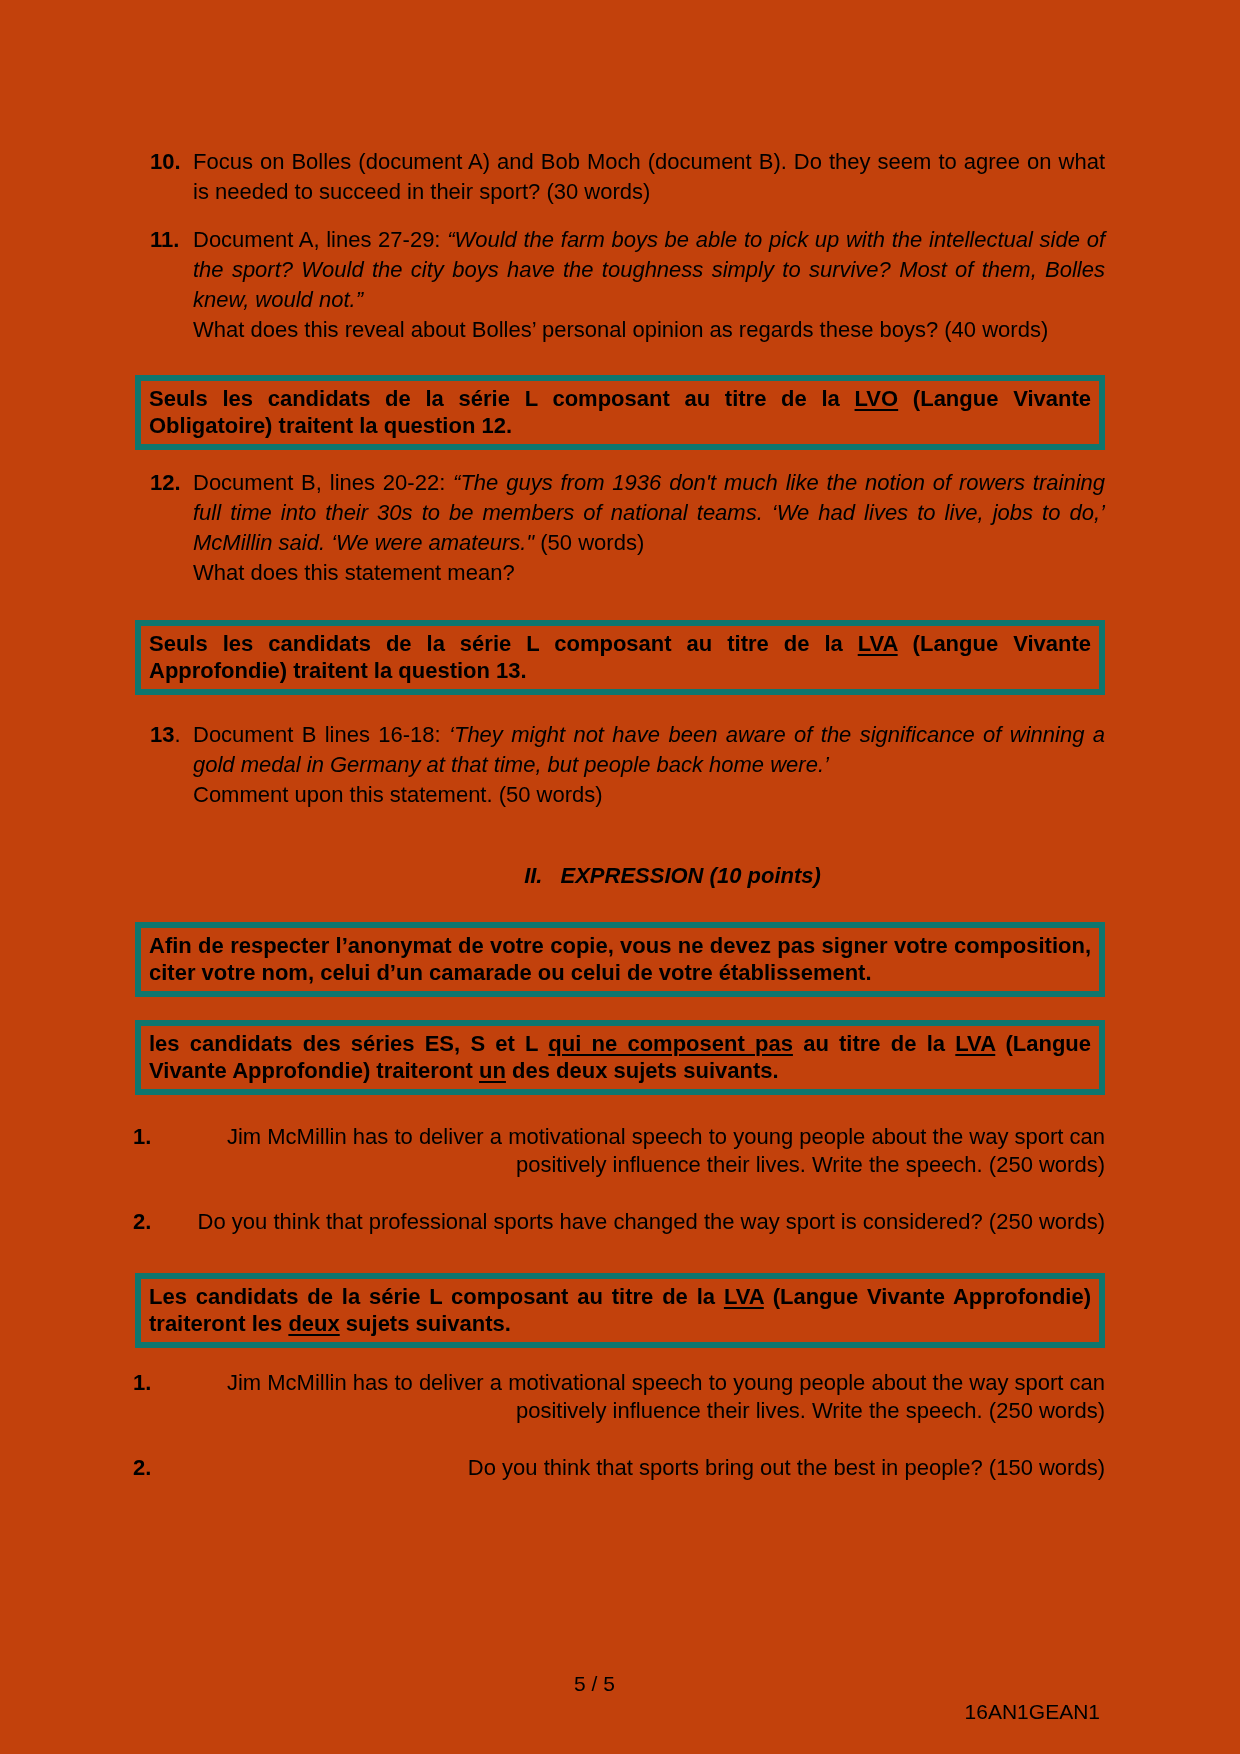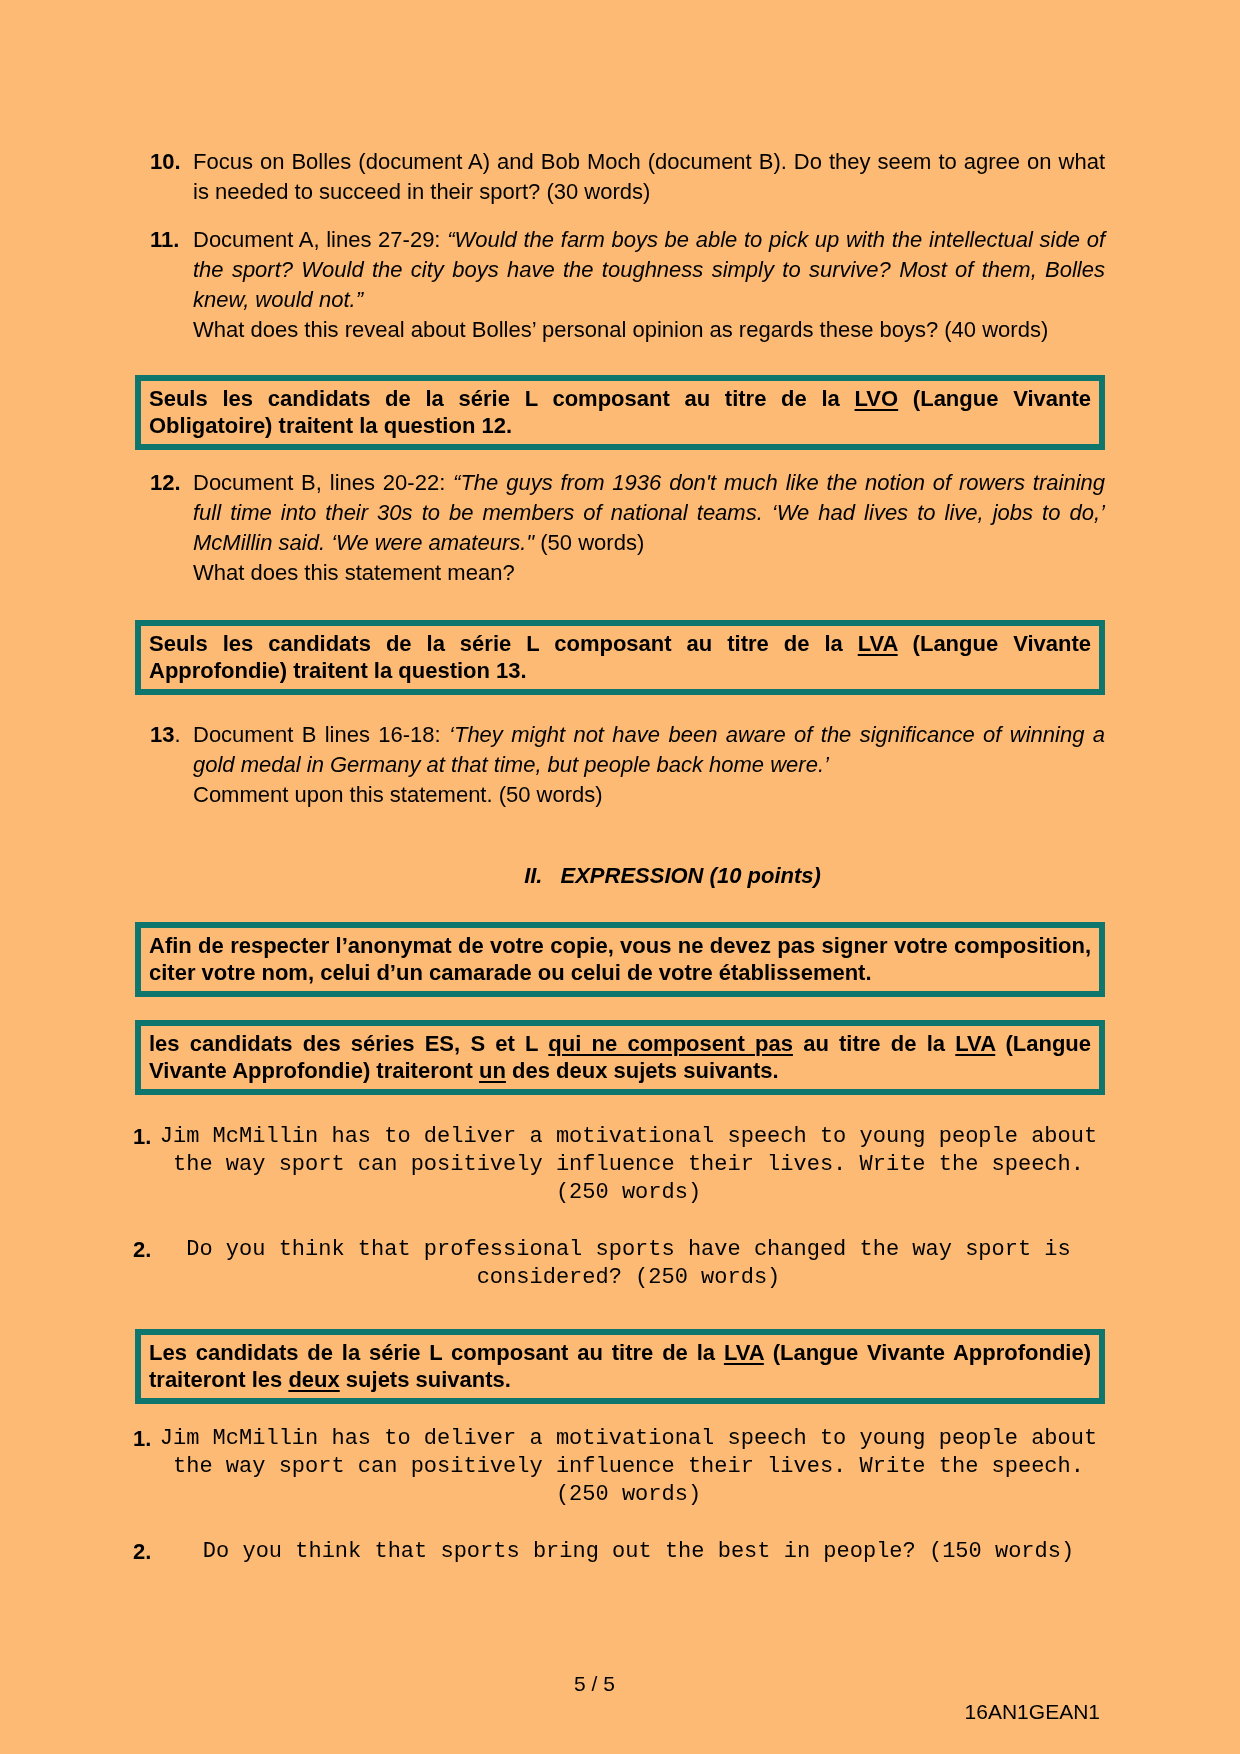--- a/index.html
+++ b/index.html
@@ -1,21 +1,21 @@
 <!DOCTYPE html>
 <html><head>
 <meta charset="utf-8">
 <style>
   html,body{margin:0;padding:0;}
   body{
     width:1240px;height:1754px;position:relative;background:#ffffff;
     font-family:"Liberation Sans","DejaVu Sans",sans-serif;
     font-size:22px;color:#000;-webkit-font-smoothing:antialiased;
   }
-  .page{position:absolute;inset:0;background:#fdba74;}
+  .page{position:absolute;inset:0;background:#c2410c;}
   .content{position:absolute;left:150px;top:0;width:955px;}
 
   
   .q{display:flex;line-height:30px;}
   .q-num{flex:none;width:43px;font-weight:bold;}
   .q-num .plain{font-weight:normal;}
   .q-body{flex:1 1 auto;text-align:justify;}
   .it{font-style:italic;}
 
   
@@ -26,21 +26,21 @@
   .u{text-decoration:underline;text-decoration-thickness:2px;text-underline-offset:3px;}
 
   
   .heading{line-height:30px;font-weight:bold;text-align:center;padding-left:90px;}
   .heading-label{margin-left:18px;}
 
   
   .item{display:flex;line-height:28px;margin-left:-17px;}
   .item-num{flex:none;width:19px;font-weight:bold;}
   .item-num.wide{width:39px;}
-  .item-body{flex:1 1 auto;text-align:center;font-family:Liberation Mono, monospace;}
+  .item-body{flex:1 1 auto;text-align:right;}
 
   
   #q10{margin-top:147px;}
   #q11{margin-top:18px;}
   #box-lvo{margin-top:30px;}
   #q12{margin-top:18px;}
   #box-lva{margin-top:32px;}
   #q13{margin-top:25px;}
   #heading{margin-top:51px;font-style:italic;}
   #box-anonymat{margin-top:31px;}

